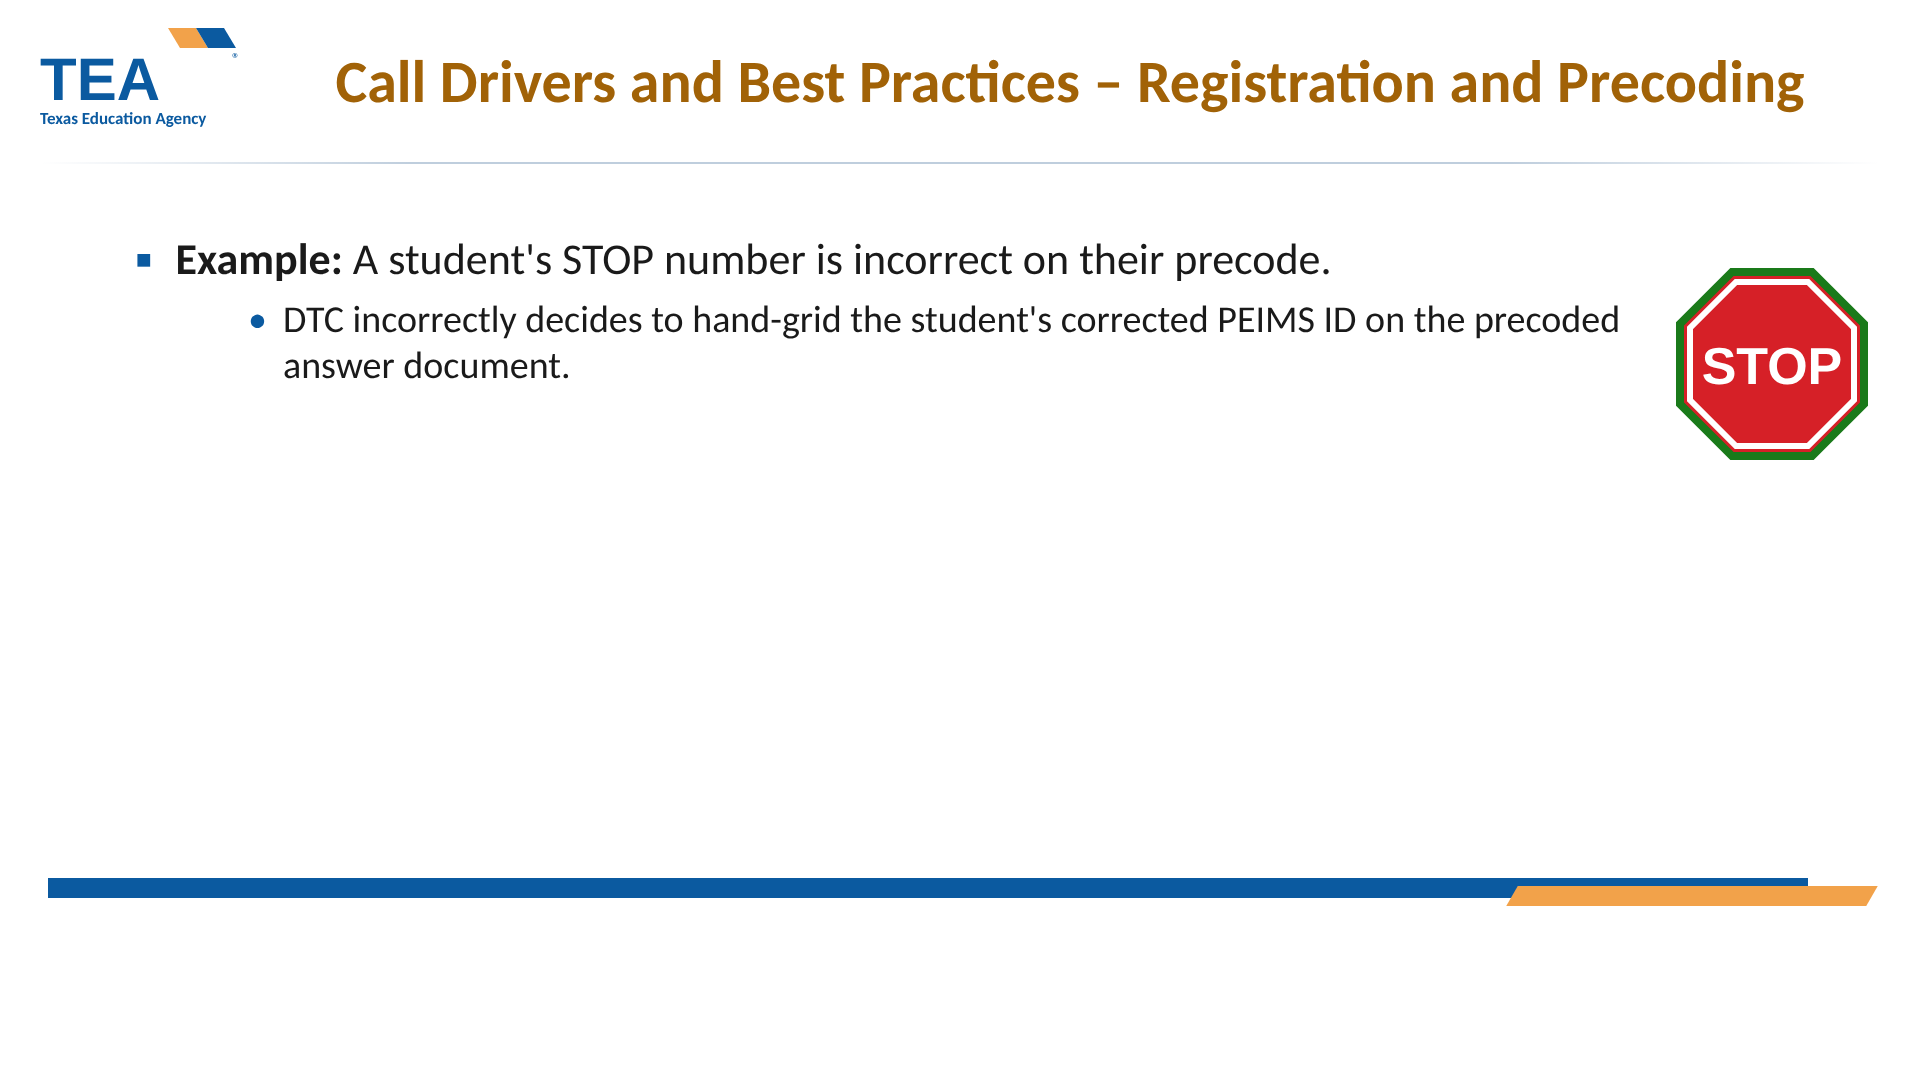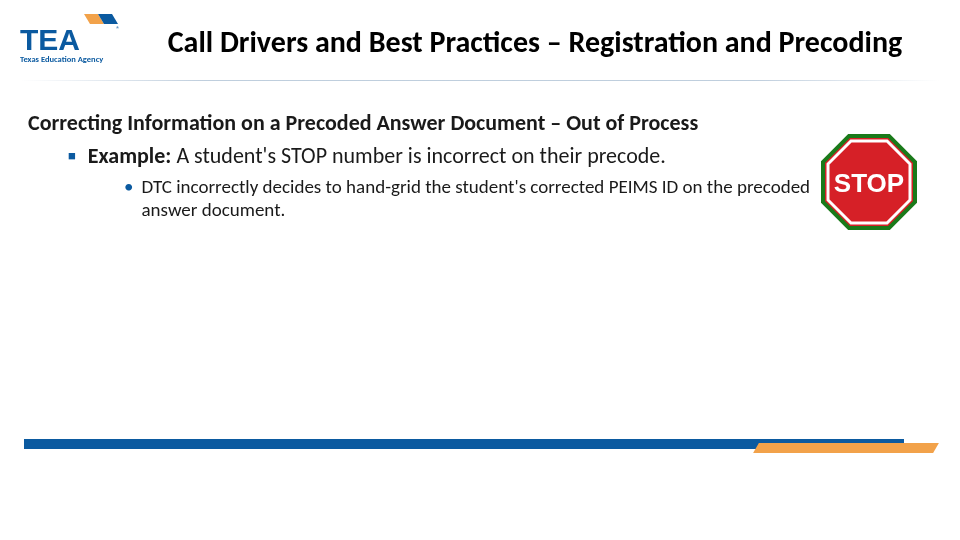--- a/index.html
+++ b/index.html
@@ -1,33 +1,33 @@
 <!DOCTYPE html>
 <html><head>
 <meta charset="utf-8">
 <style>
   * { box-sizing: border-box; margin: 0; padding: 0; }
   html, body { width: 960px; height: 540px; font-family: Calibri, "Segoe UI", Arial, sans-serif; background: #fff; overflow: hidden; }
   .slide { position: relative; width: 960px; height: 473px; }
   .header { display: flex; align-items: center; padding: 10px 20px 0 20px; }
   .logo { flex: 0 0 110px; }
   .title-wrap { flex: 1; text-align: center; padding: 0 10px; }
-  .title { font-size: 30px; font-weight: 700; color: #000000; line-height: 1.15; }
+  .title { font-size: 30px; font-weight: 700; color: #a16207; line-height: 1.15; }
   .rule { height: 1px; background: linear-gradient(to right, rgba(0,60,120,0) 0%, rgba(0,60,120,0.25) 20%, rgba(0,60,120,0.25) 80%, rgba(0,60,120,0) 100%); margin: 6px 20px 0 20px; }
   .body { position: relative; padding: 28px 28px 0 28px; }
   .h2 { font-size: 22px; font-weight: 700; color: #1a1a1a; }
   .l1 { display: flex; margin: 6px 0 0 40px; font-size: 22px; color: #1a1a1a; }
   .l1 .bullet { color: #0b5aa0; font-weight: 700; margin-right: 12px; line-height: 1.3; }
   .l1 .txt { line-height: 1.3; }
   .l1 .txt .lead { font-weight: 700; }
   .l2 { display: flex; margin: 4px 0 0 96px; font-size: 19px; color: #1a1a1a; max-width: 690px; }
   .l2 .dot { color: #0b5aa0; margin-right: 8px; line-height: 1.25; }
   .l2 .txt { line-height: 1.25; }
   .u { }
-  .stop { position: absolute; right: 41px; top: 132px; }
+  .stop { position: absolute; right: 24px; top: 132px; }
   .footer-bar { position: absolute; left: 0; bottom: 18px; width: 960px; height: 16px; }
   .footer-blue { position: absolute; left: 24px; top: 0; width: 880px; height: 10px; background: #0b5aa0; }
   .footer-orange { position: absolute; right: 24px; top: 4px; width: 180px; height: 10px; background: #f2a24a; transform: skewX(-30deg); transform-origin: right; }
 </style>
 </head>
 <body>
 
 <div class="slide">
 
   <div class="header">
@@ -43,21 +43,20 @@
       </svg>
     </div>
     <div class="title-wrap">
       <div class="title">Call Drivers and Best Practices – Registration and Precoding</div>
     </div>
   </div>
 
   <div class="rule"></div>
 
   <div class="body">
-    <div class="h2">Correcting Information on a Precoded Answer Document – Out of Process</div>
 
     <div class="l1">
       <div class="bullet">▪</div>
       <div class="txt">
         <span class="lead">Example:</span><span>  A student's STOP number is incorrect on their precode.</span>
       </div>
     </div>
 
     <div class="l2">
       <div class="dot">•</div>

